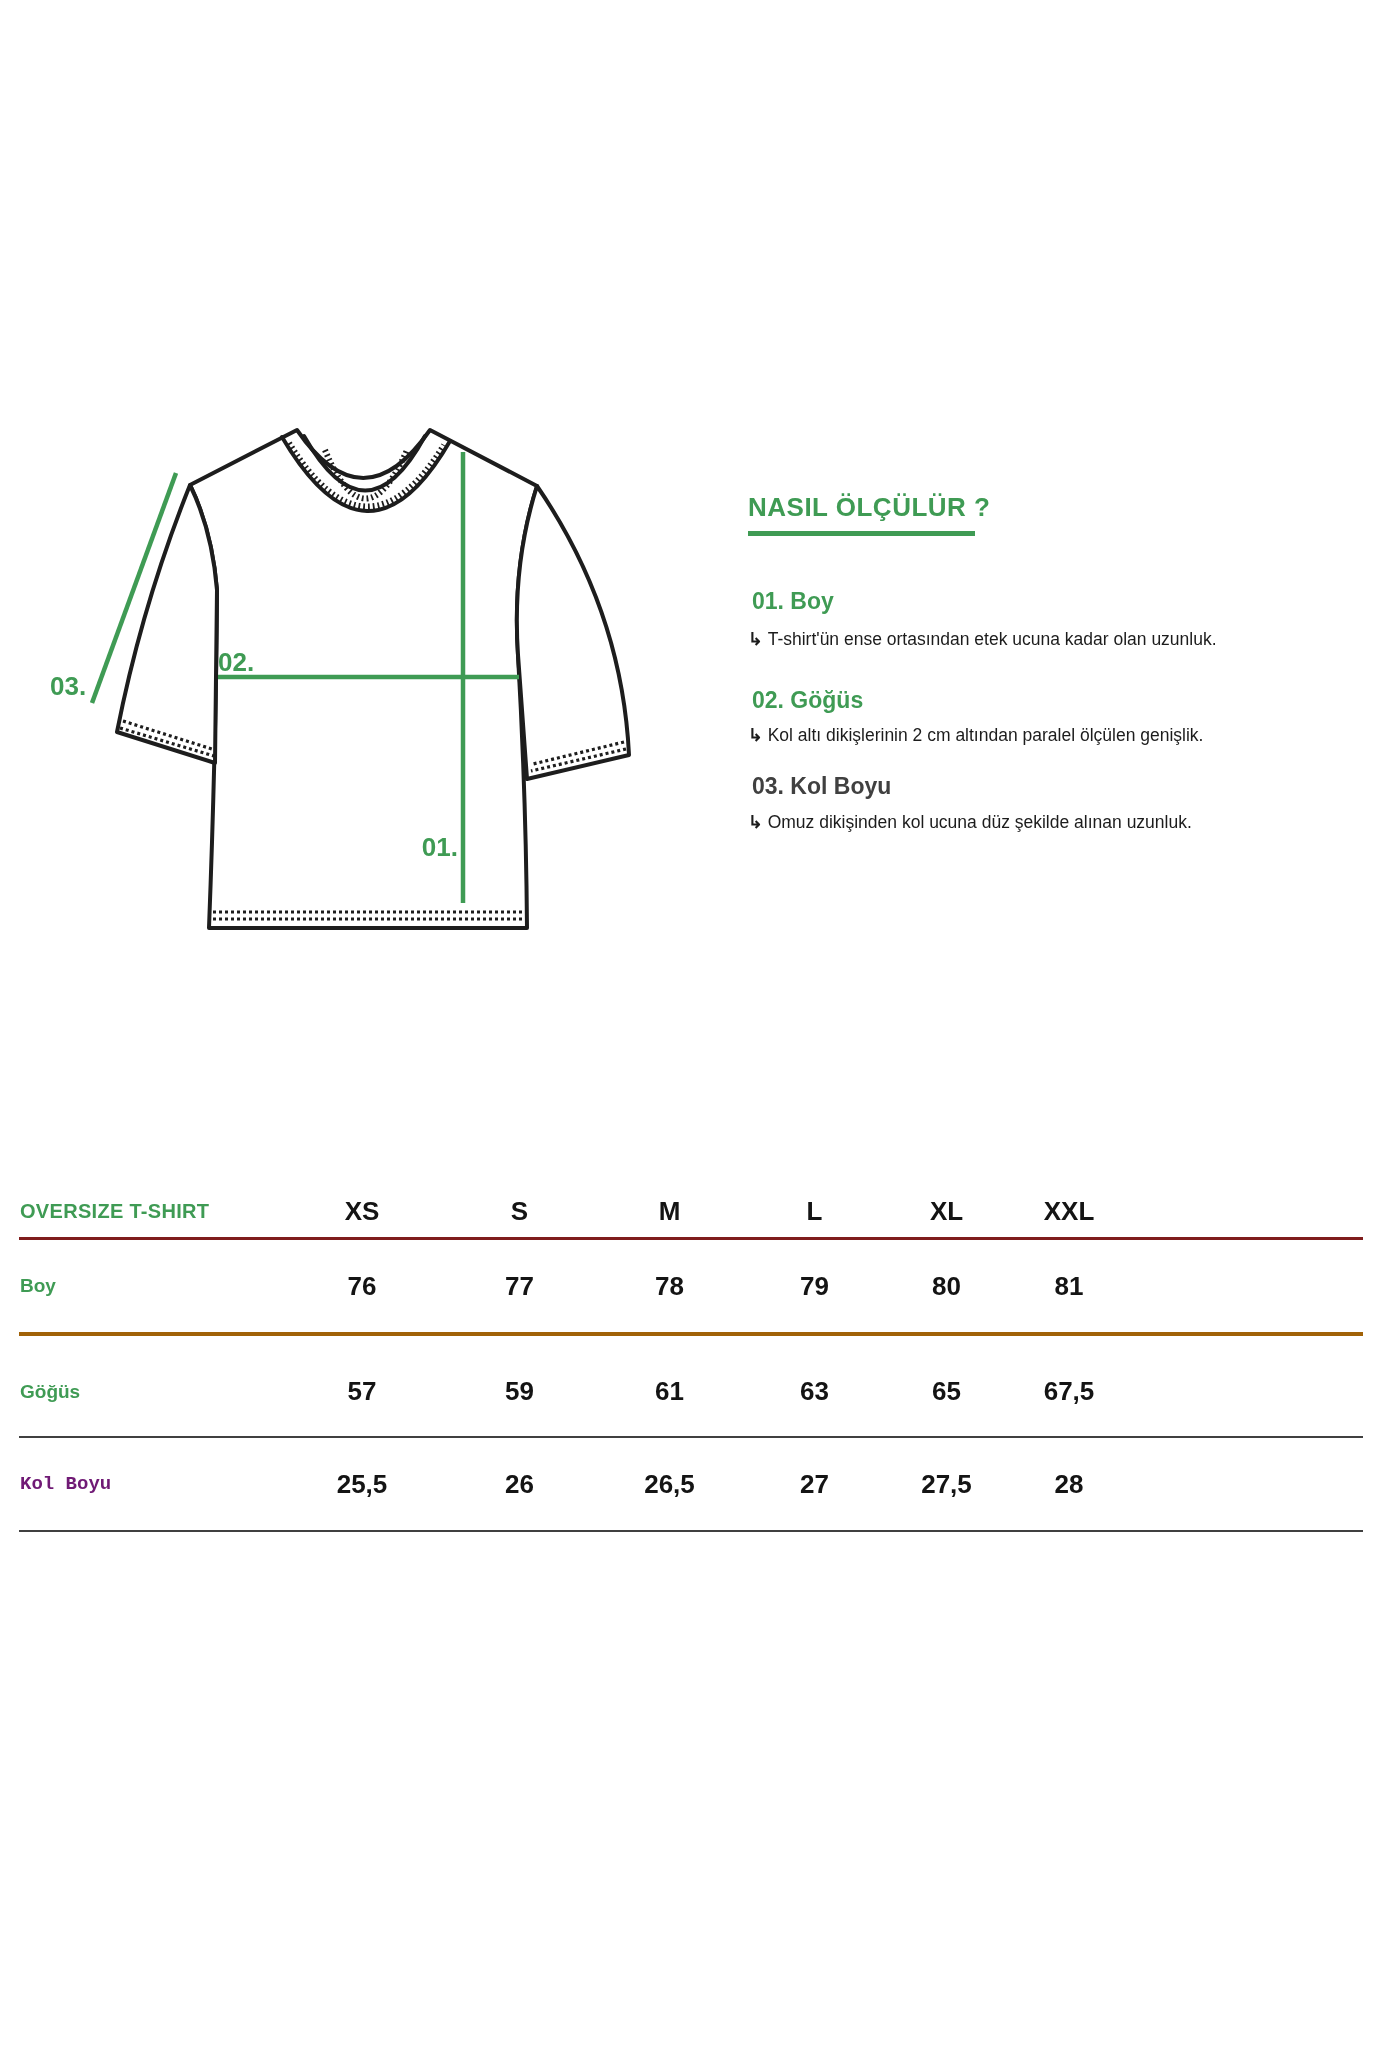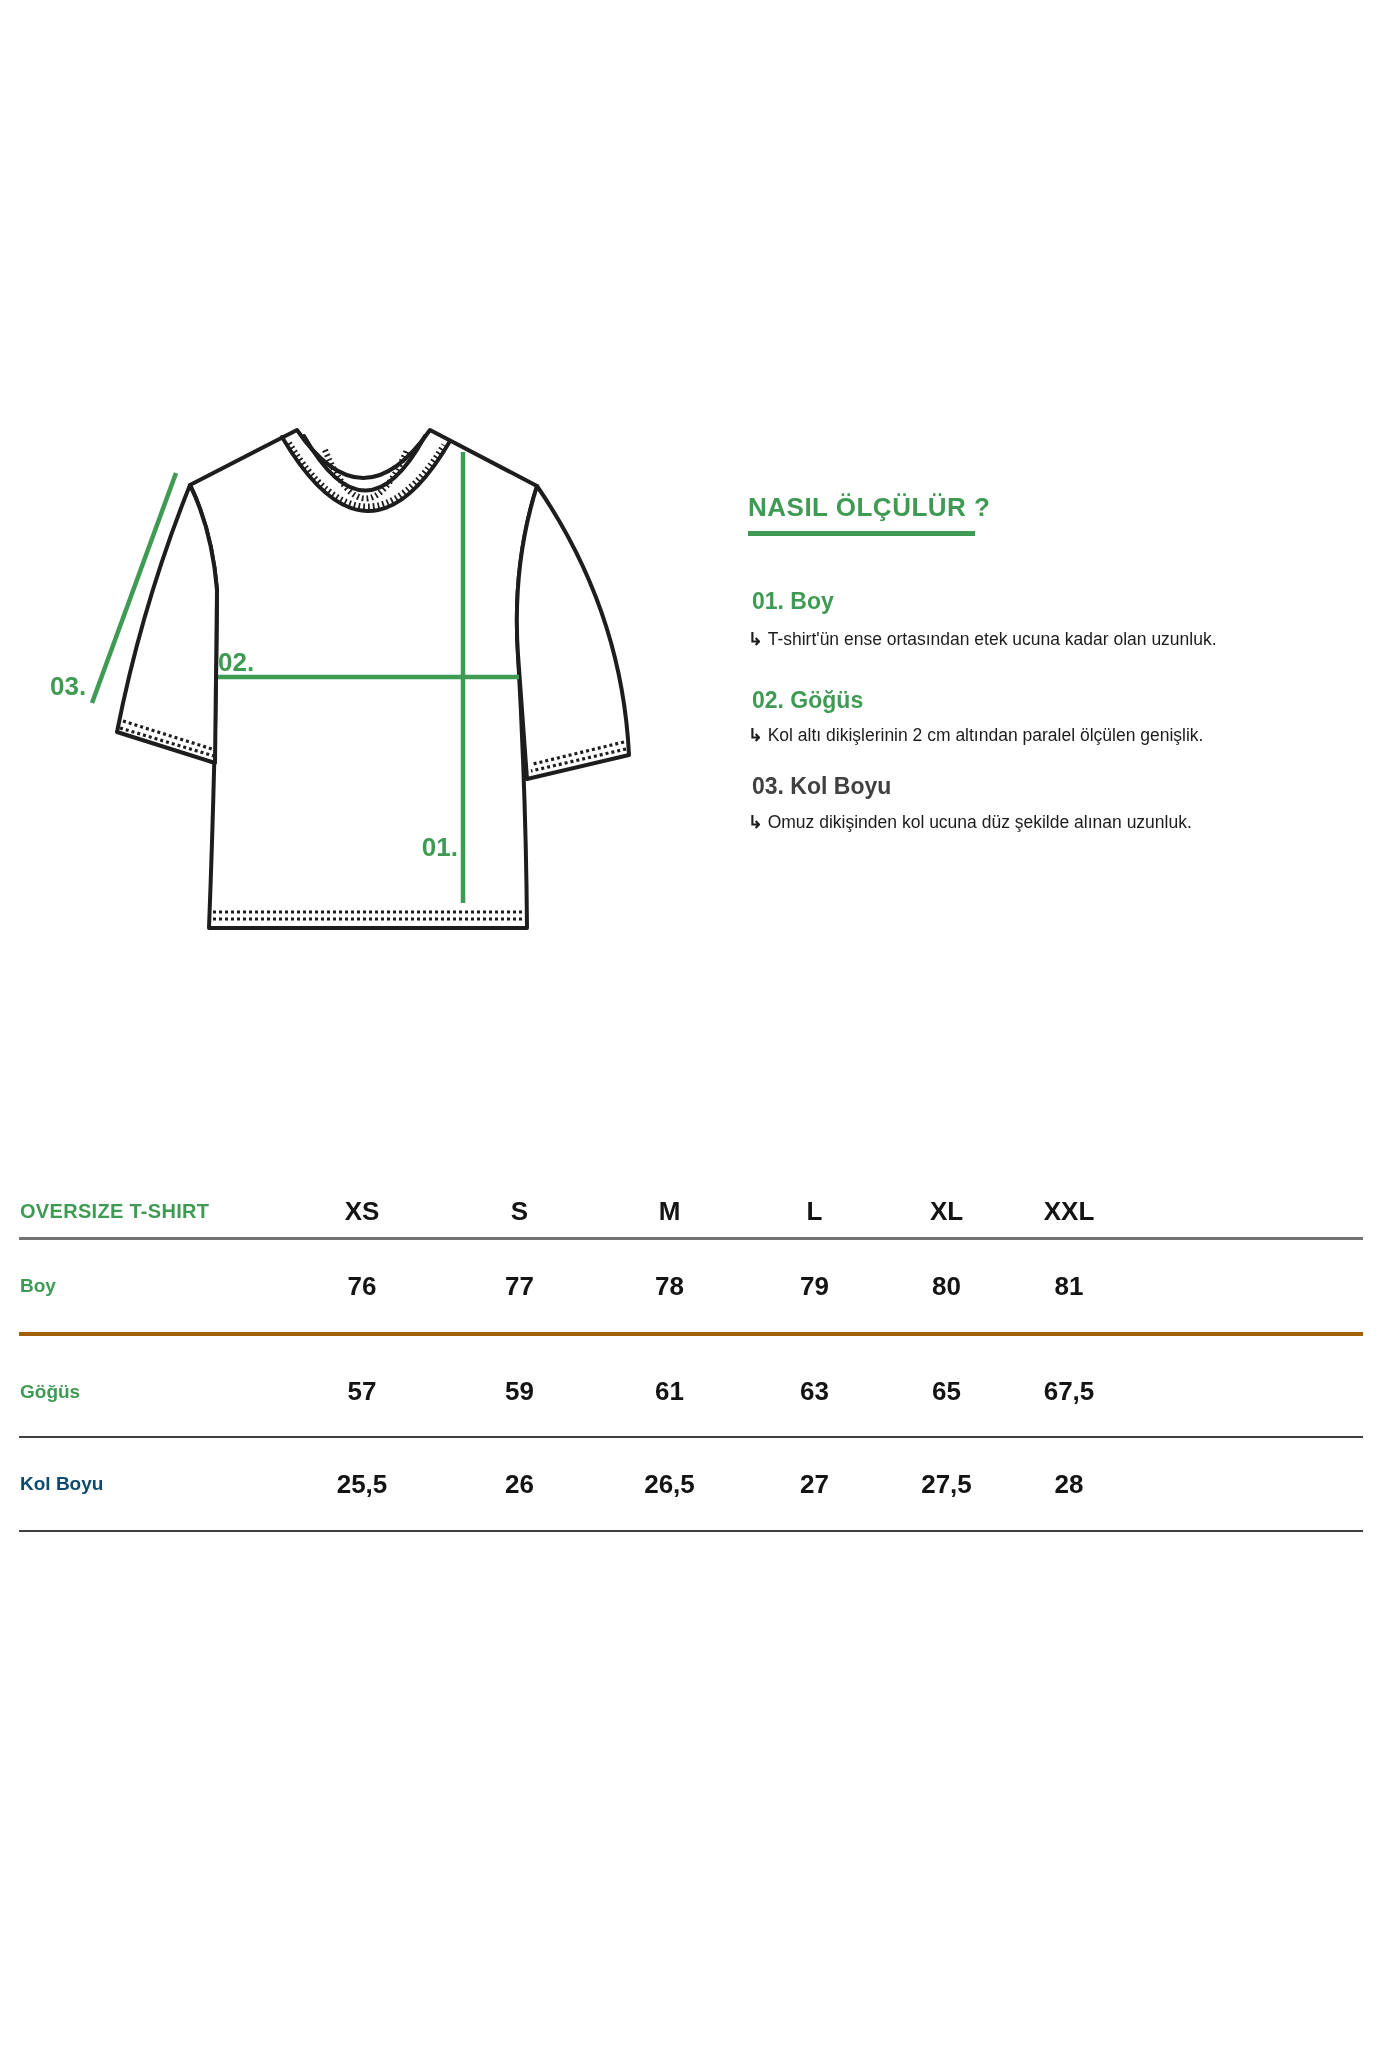--- a/index.html
+++ b/index.html
@@ -18,21 +18,21 @@
   .title-underline{position:absolute;left:748px;top:531px;width:227px;height:5px;}
   .mh{position:absolute;left:752px;font-size:23px;font-weight:700;white-space:nowrap;}
   .md{position:absolute;left:748px;font-size:17.5px;font-weight:500;color:#1c1c1c;white-space:nowrap;}
   .mh1{top:588px}.md1{top:629px}
   .mh2{top:687px}.md2{top:725px}
   .mh3{top:773px}.md3{top:812px}
   .arrow{display:inline-block;margin-right:5px;font-weight:600;}
   
   .size-table{position:absolute;left:19px;top:1185px;width:1344px;color:#111;}
   .st-row{display:grid;grid-template-columns:261px 164px 151px 149px 141px 123px 122px 1fr;align-items:center;}
-  .st-row.hdr{height:52px;border-bottom:3px solid #737373;}
+  .st-row.hdr{height:52px;border-bottom:3px solid #7f1d1d;}
   .st-row.r1{height:92px;border-bottom:4px solid #a16207;}
   .st-row.r2{height:89px;border-bottom:2px solid #404040;margin-top:11px;}
   .st-row.r3{height:92px;border-bottom:2px solid #404040;}
   .st-cell{text-align:center;font-size:26px;font-weight:700;color:#141414;}
   .st-title{font-size:20px;font-weight:700;letter-spacing:.3px;padding-left:1px;white-space:nowrap;}
   .st-label{font-size:19px;font-weight:700;padding-left:1px;white-space:nowrap;}
   .green{color:var(--green);}
 </style>
 </head>
 <body>
@@ -122,21 +122,21 @@
       <div class="st-cell">57</div>
       <div class="st-cell">59</div>
       <div class="st-cell">61</div>
       <div class="st-cell">63</div>
       <div class="st-cell">65</div>
       <div class="st-cell">67,5</div>
       <div></div>
     </div>
 
     <div class="st-row r3">
-      <div class="st-label green" style="color: #0c4a6e;">Kol Boyu</div>
+      <div class="st-label green" style="color: #701a75; font-family: Liberation Mono, monospace;">Kol Boyu</div>
       <div class="st-cell">25,5</div>
       <div class="st-cell">26</div>
       <div class="st-cell">26,5</div>
       <div class="st-cell">27</div>
       <div class="st-cell">27,5</div>
       <div class="st-cell">28</div>
       <div></div>
     </div>
 
   </div>

